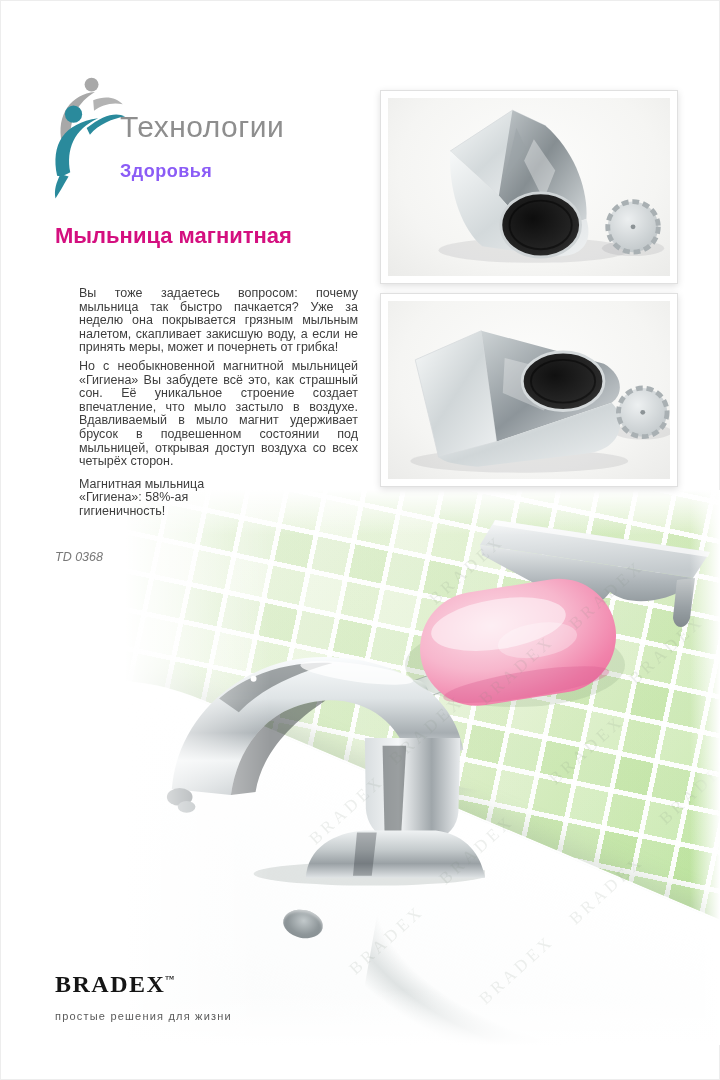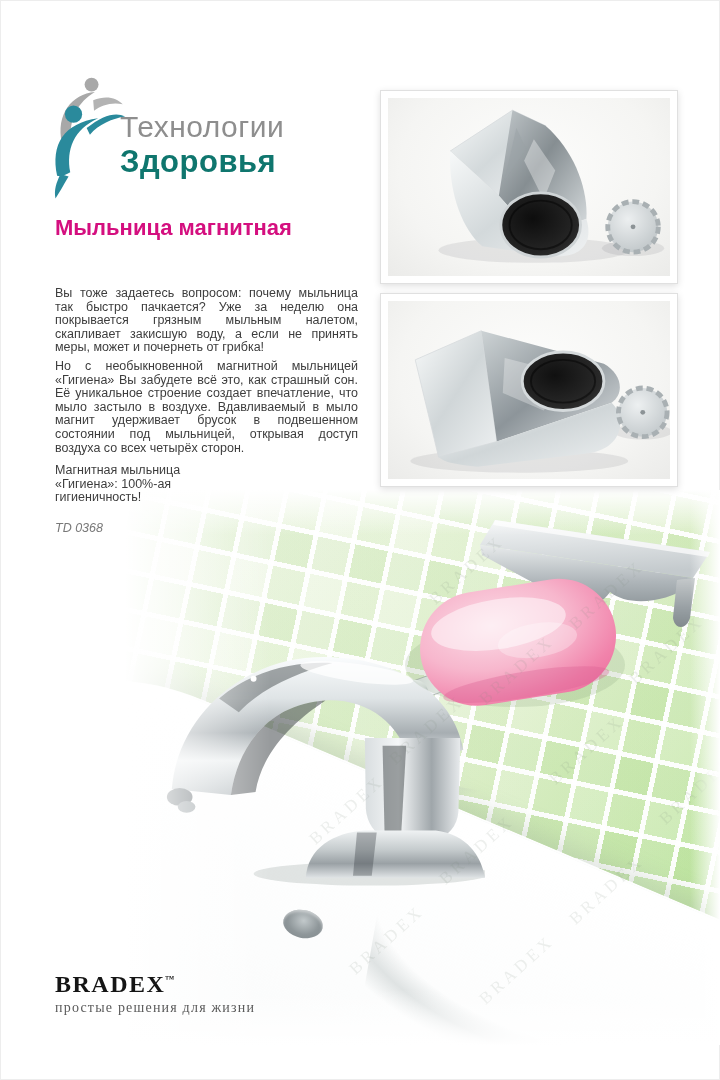--- a/index.html
+++ b/index.html
@@ -3,31 +3,31 @@
 <meta charset="utf-8">
 <style>
   * { margin:0; padding:0; box-sizing:border-box; }
   html,body { width:720px; height:1080px; background:#fff; font-family:"Liberation Sans", sans-serif; }
   .page { position:relative; width:720px; height:1080px; background:#ffffff; overflow:hidden; outline:1px solid #ededed; outline-offset:-1px; }
 
   
   .logo-figure { position:absolute; left:44px; top:66px; width:82px; height:134px; }
   .logo-text { position:absolute; left:120px; top:112px; line-height:1; }
   .logo-line1 { font-size:30px; color:#8e8e8e; letter-spacing:0.5px; }
-  .logo-line2 { font-size:31px; color:#0f766e; font-weight:600; letter-spacing:0.5px; margin-top:4px; }
-
-  
-  .title { position:absolute; left:55px; top:214px; color:#d40f7f; font-weight:bold; font-size:22px; line-height:27px;text-align:right; }
+  .logo-line2 { font-size:18px; color:#8b5cf6; font-weight:600; letter-spacing:0.5px; margin-top:20px; }
+
+  
+  .title { position:absolute; left:55px; top:222px; color:#d40f7f; font-weight:bold; font-size:22px; line-height:27px;text-align:right; }
   .text-col { position:absolute; left:55px; top:287px; width:303px; color:#3d3d3d; font-size:12.5px; line-height:13.6px; z-index:10; }
-  .text-col p { text-align:justify; }
+  .text-col p { text-align:justify;margin-left:24px; }
   .p2 { margin-top:5px; }
   .p-narrow { white-space:pre-line; text-align:left !important; }
   .p3 { width:182px; }
   .p4 { width:195px; margin-top:9px; }
-  .prod-code { margin-top:17px; font-style:italic; color:#787878; font-size:12.5px; }
+  .prod-code { margin-top:32px; font-style:italic; color:#787878; font-size:12.5px; }
 
   
   .photo-frame { position:absolute; left:380px; width:298px; height:194px; background:#fff; border:1px solid #e0e0e0; box-shadow:0 2px 7px rgba(0,0,0,0.13); padding:7px; z-index:5; }
   .frame-1 { top:90px; }
   .frame-2 { top:293px; }
   .photo-bg { width:100%; height:100%; background:radial-gradient(ellipse at 50% 40%, #fdfdfc 0%, #f5f5f3 65%, #ebebe9 100%); overflow:hidden; }
   .photo-bg svg { width:100%; height:100%; display:block; }
 
   
   .scene { position:absolute; left:125px; top:490px; width:595px; height:555px; overflow:hidden; z-index:1; }
@@ -61,21 +61,21 @@
 
   .fade-left   { position:absolute; left:0; top:0; bottom:0; width:145px; background:linear-gradient(to right, #fff 0%, rgba(255,255,255,0) 100%); }
   .fade-top    { position:absolute; left:0; right:0; top:0; height:45px; background:linear-gradient(to bottom, #fff 0%, rgba(255,255,255,0) 100%); }
   .fade-right  { position:absolute; right:0; top:0; bottom:0; width:30px; background:linear-gradient(to left, #fff 0%, rgba(255,255,255,0) 100%); }
   .fade-bottom { position:absolute; left:0; right:0; bottom:0; height:55px; background:linear-gradient(to top, #fff 0%, rgba(255,255,255,0) 100%); }
 
   
   .footer { position:absolute; left:55px; top:972px; z-index:11; }
   .footer-brand { font-family:"Liberation Serif", serif; font-weight:bold; font-size:24px; letter-spacing:1.5px; color:#151515; line-height:1; }
   .footer-tm { font-size:9px; vertical-align:10px; letter-spacing:0; }
-  .footer-tagline { font-size:14px; color:#5a5a5a; letter-spacing:1.2px; margin-top:4px;font-family:Liberation Serif, serif; }
+  .footer-tagline { font-size:11px; color:#5a5a5a; letter-spacing:1.2px; margin-top:14px; }
 </style>
 </head>
 <body>
 
 <div class="page">
 
   <svg class="logo-figure" viewBox="0 0 100 140">
     <circle cx="58" cy="11" r="8.5" fill="#a8a8a8"></circle>
     <path d="M60,30 C76,24 88,27 96,35 C83,32 70,36 61,43 Z" fill="#b3b3b3"></path>
     <path d="M22,82 C14,48 34,22 62,20 C42,32 30,52 33,80 C29,83 25,83 22,82 Z" fill="#a8a8a8"></path>
@@ -167,21 +167,21 @@
   </div>
 
   <div class="title">
     <div>Мыльница магнитная</div>
   </div>
 
   <div class="text-col">
     <p class="p1">Вы тоже задаетесь вопросом: почему мыльница так быстро пачкается? Уже за неделю она покрывается грязным мыльным налетом, скапливает закисшую воду, а если не принять меры, может и почернеть от грибка!</p>
     <p class="p2">Но с необыкновенной магнитной мыльницей «Гигиена» Вы забудете всё это, как страшный сон. Её уникальное строение создает впечатление, что мыло застыло в воздухе. Вдавливаемый в мыло магнит удерживает брусок в подвешенном состоянии под мыльницей, открывая доступ воздуха со всех четырёх сторон.</p>
     <p class="p4 p-narrow">Магнитная мыльница
-«Гигиена»: 100%-ая
+«Гигиена»: 58%-ая
 гигиеничность!</p>
     <div class="prod-code">TD 0368</div>
   </div>
 
   <div class="scene">
     <div class="tile-wall"></div>
     <div class="sink"></div>
     <div class="basin-ring"></div>
     <div class="overflow-hole"></div>
 

